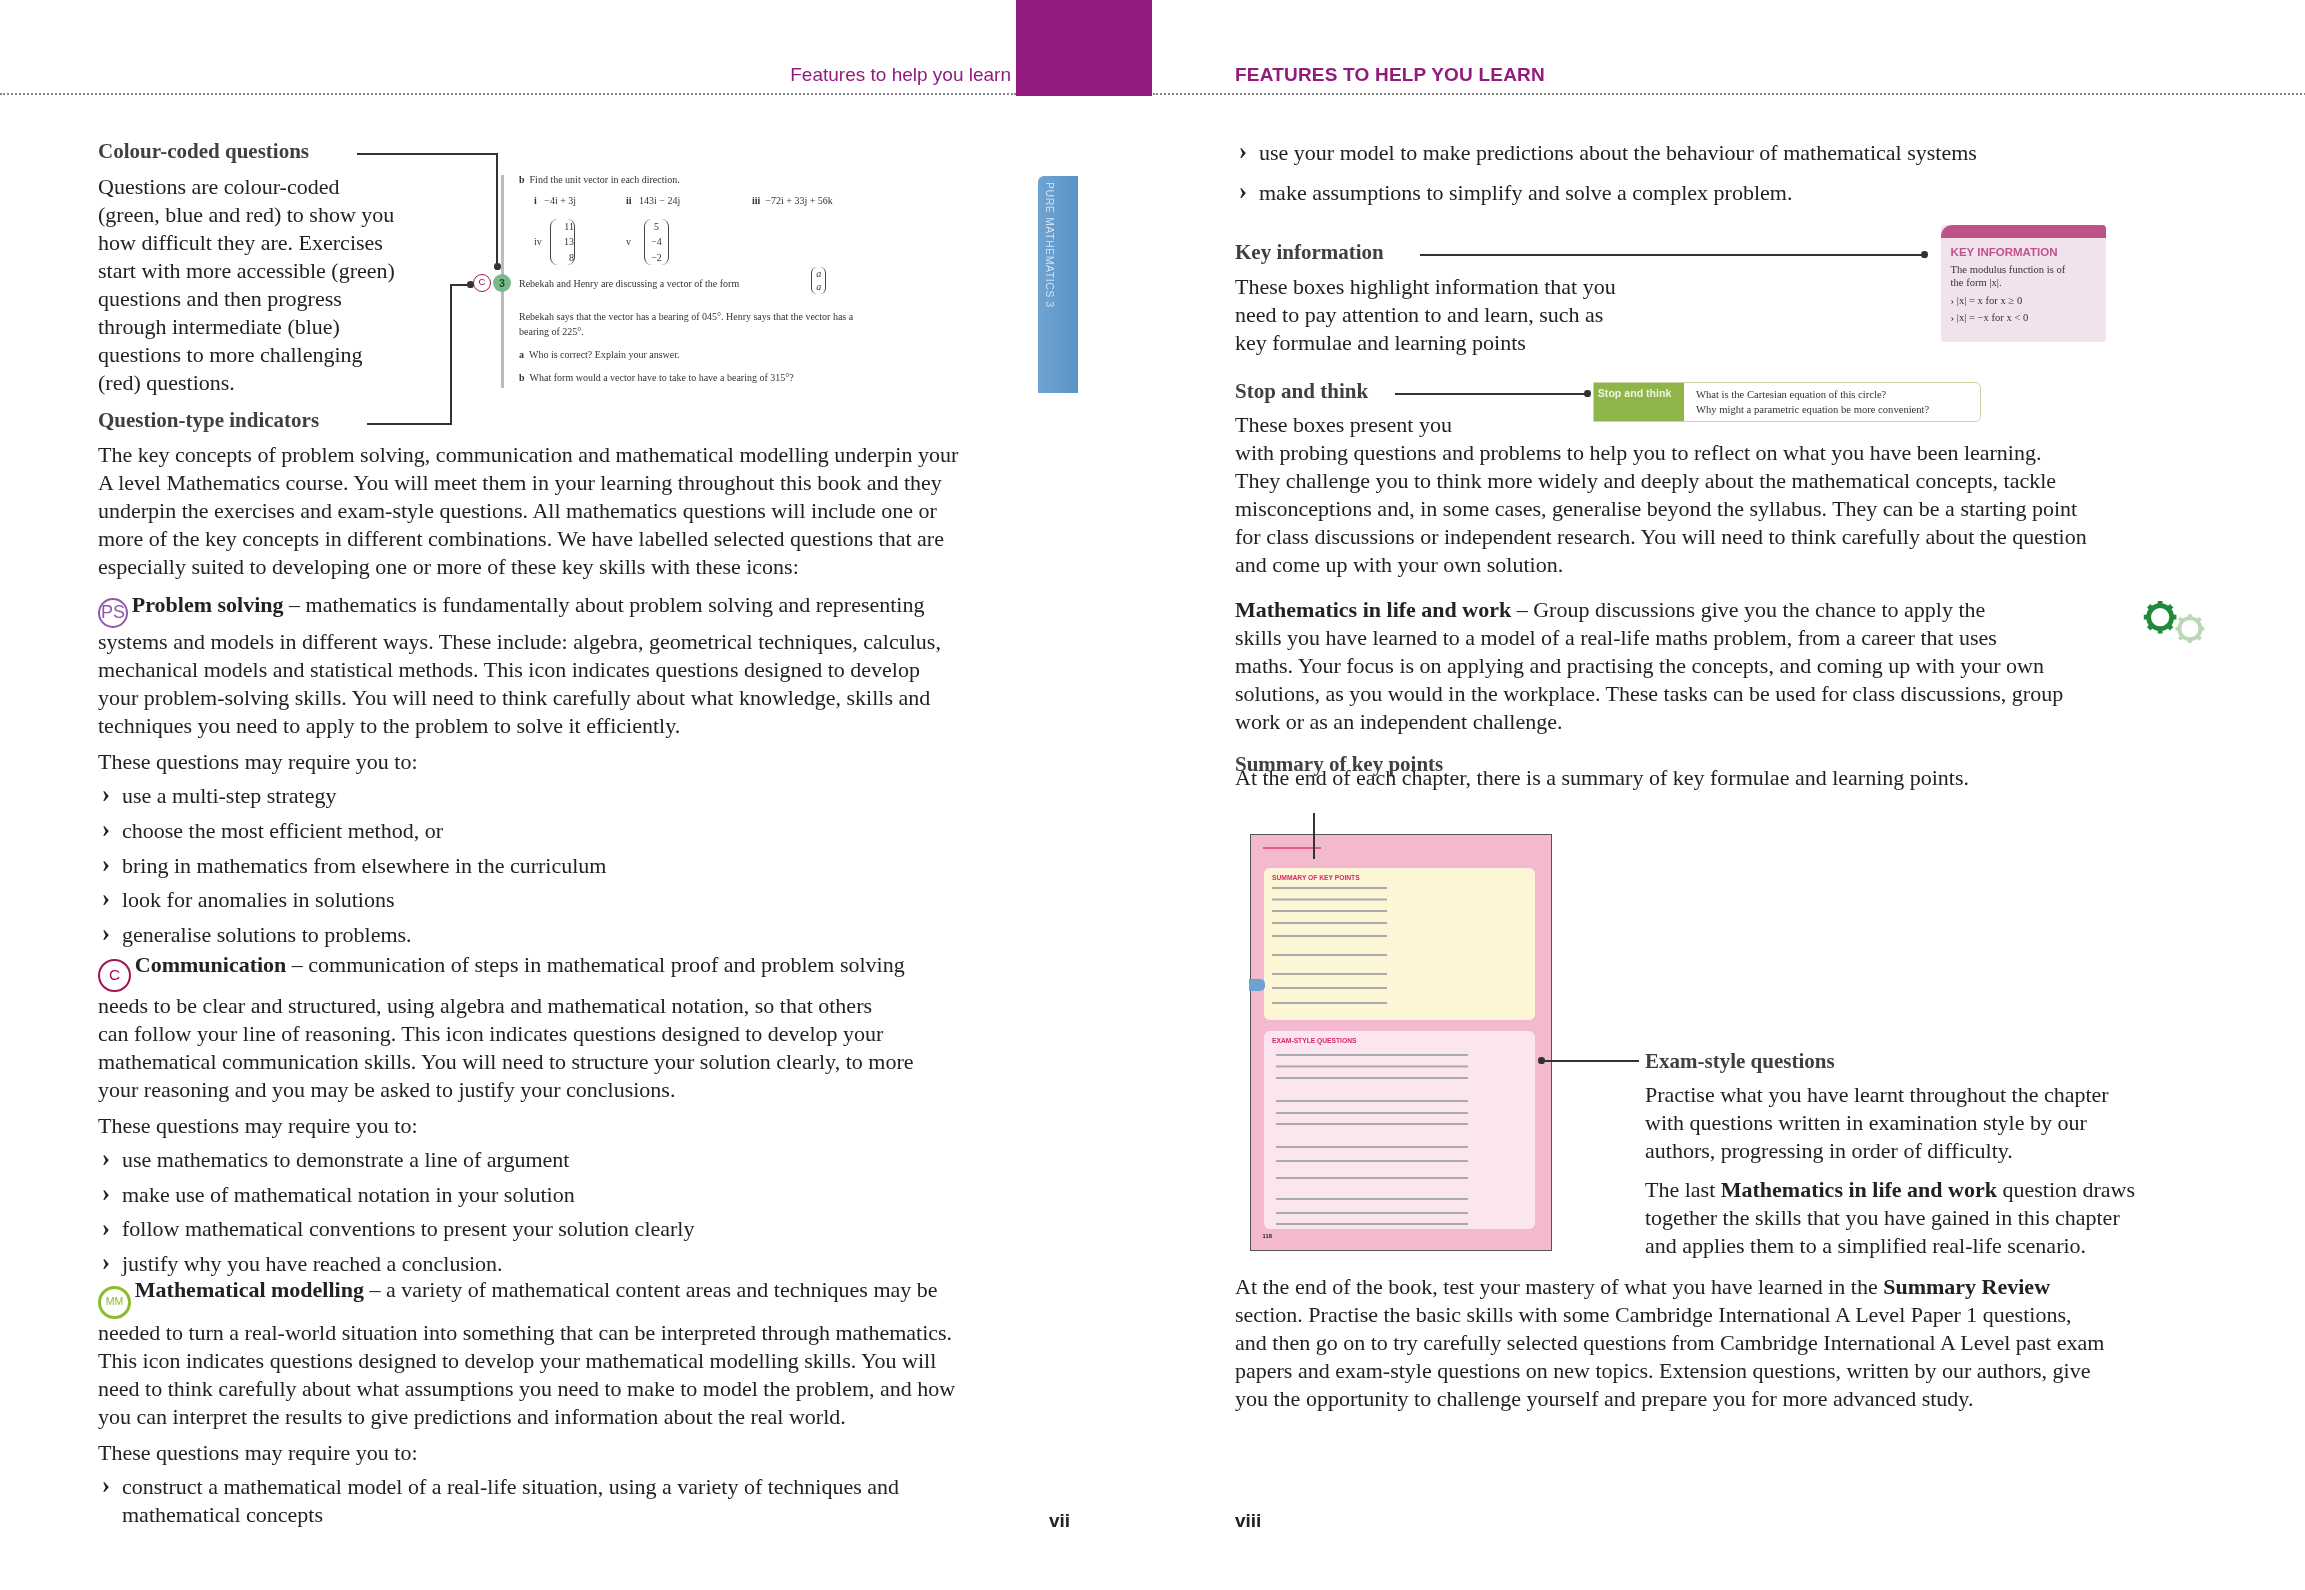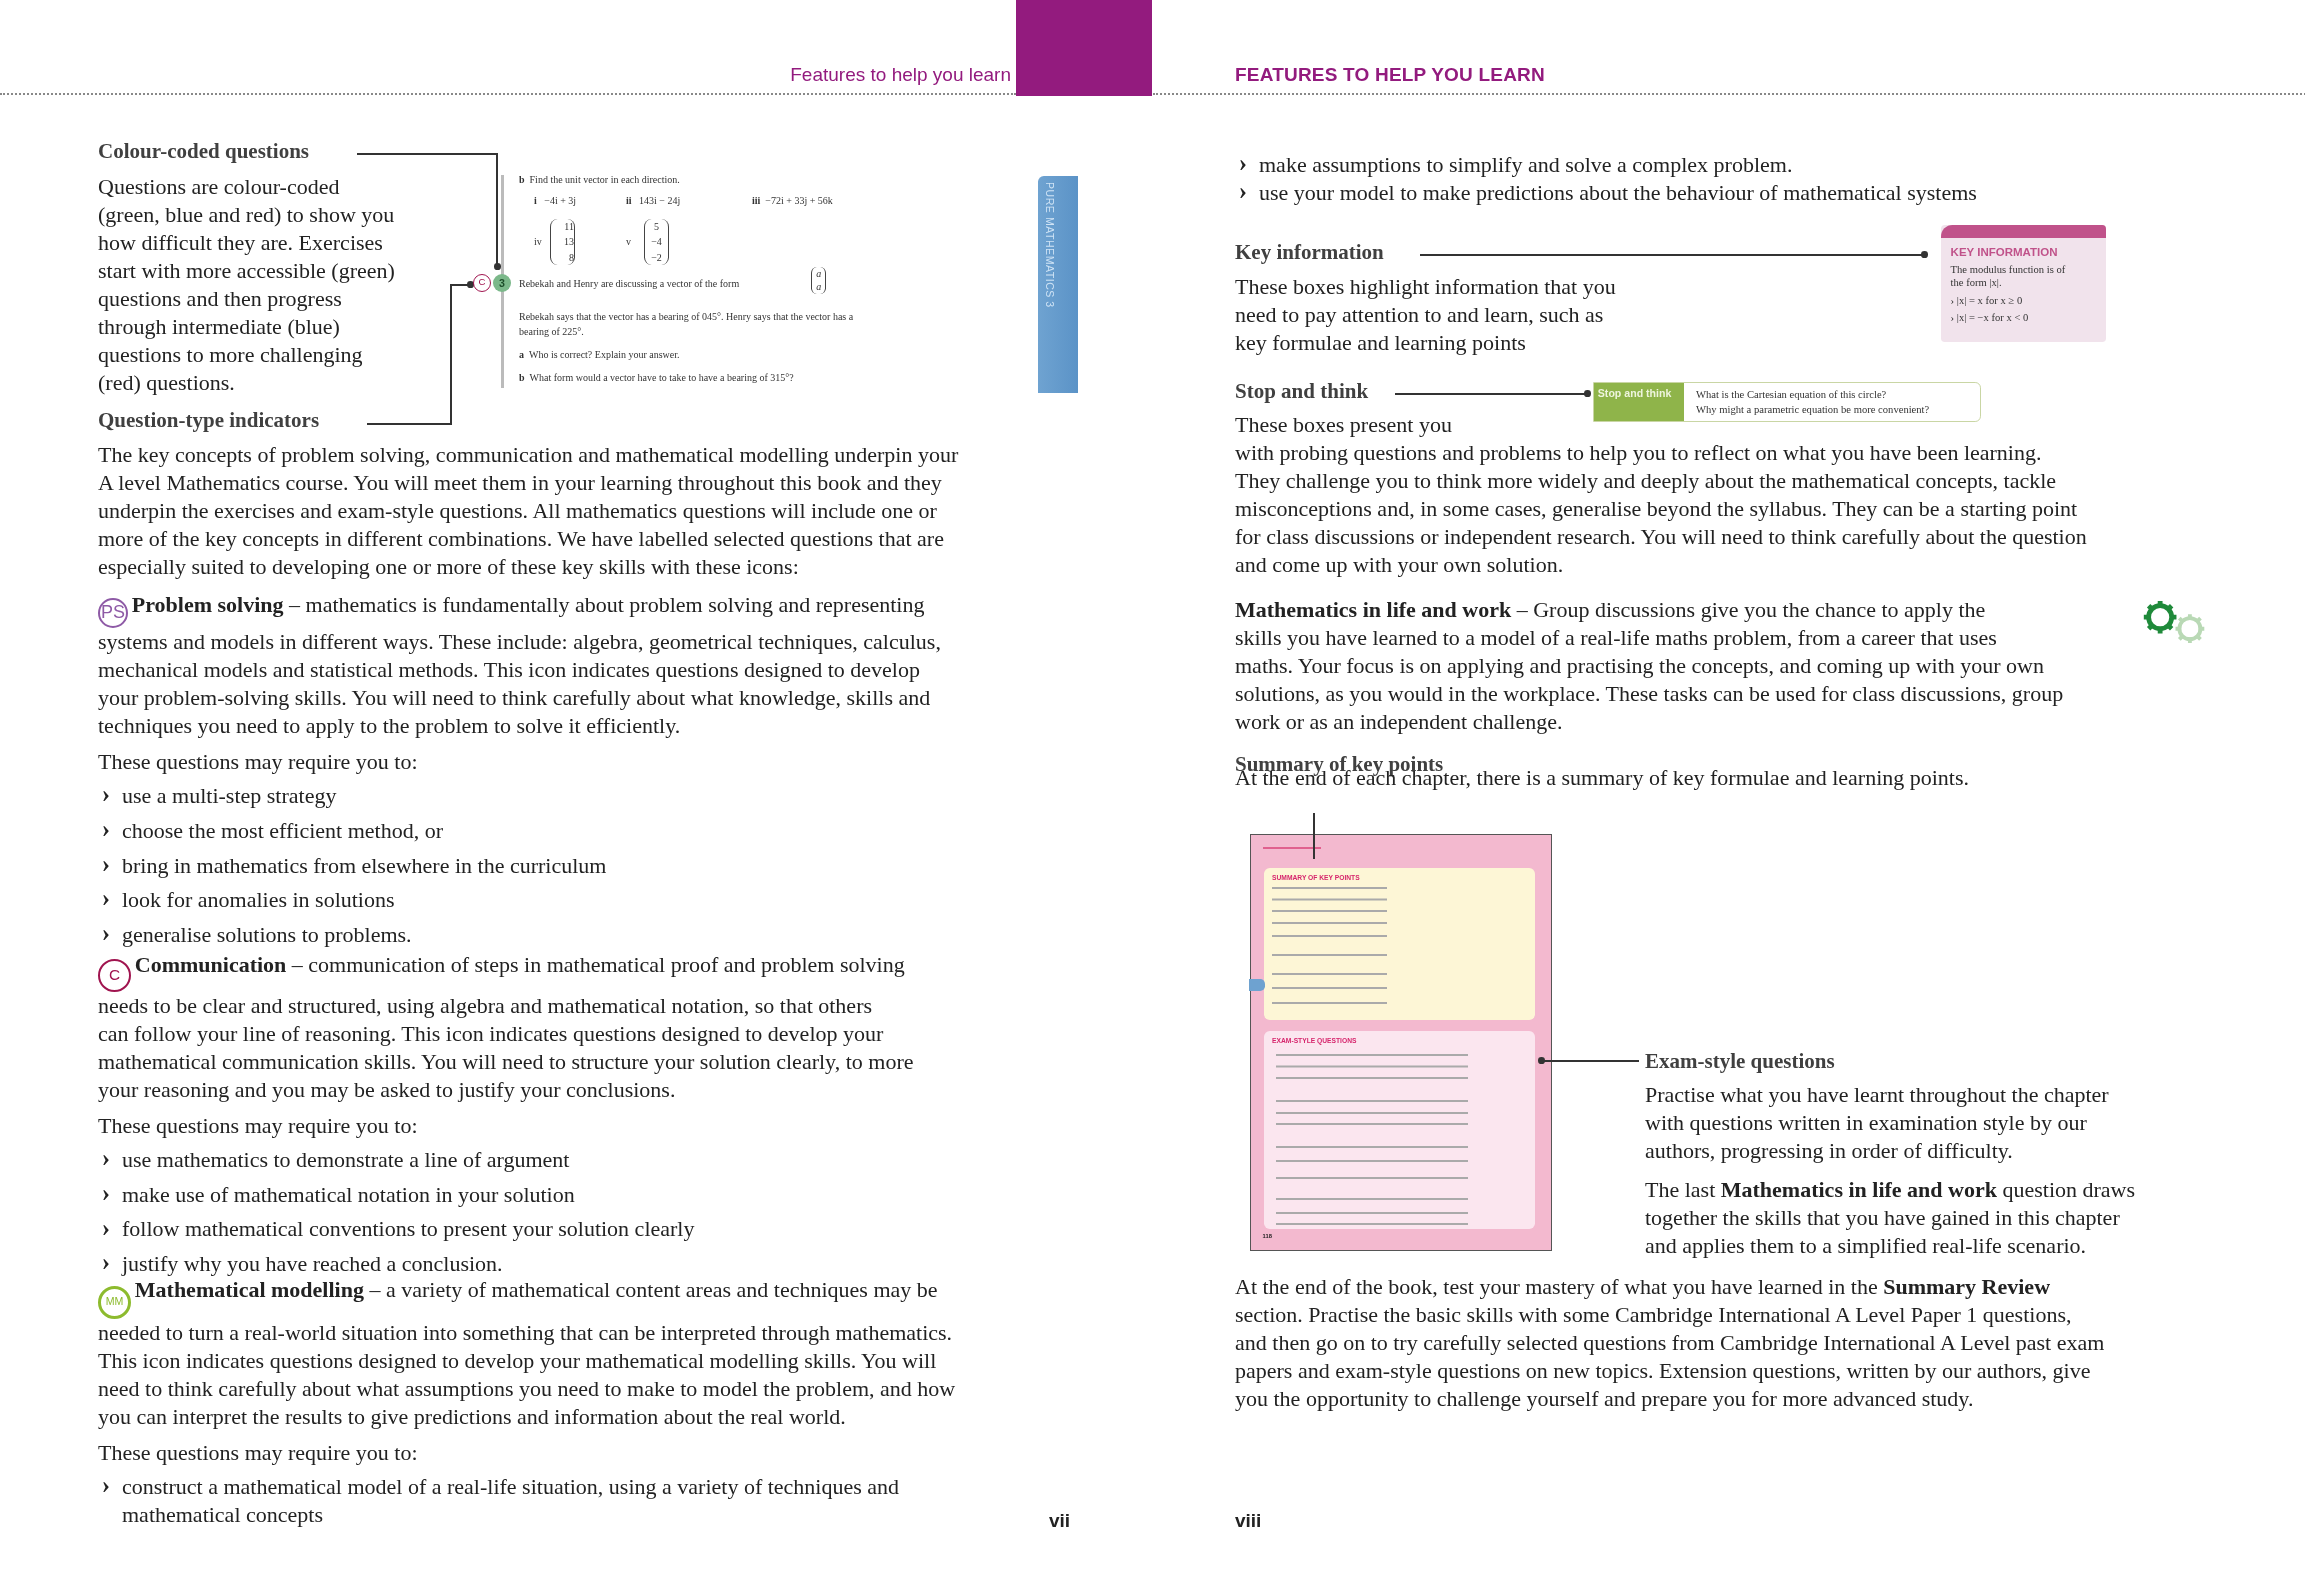--- a/index.html
+++ b/index.html
@@ -125,22 +125,22 @@
     <div>need to think carefully about what assumptions you need to make to model the problem, and how</div>
     <div>you can interpret the results to give predictions and information about the real world.</div>
     <div style="margin-top:8.6px">These questions may require you to:</div>
     <div class="bul" style="margin-top:5.8px"><span>construct a mathematical model of a real-life situation, using a variety of techniques and</span><br><span>mathematical concepts</span></div>
   </div>
   <div class="abs pagenum" style="left:1049px;top:1510px">vii</div>
 </div>
 
 <div>
   <div class="abs p" style="left:1235px;top:139px;width:999px">
+    <div class="bul">use your model to make predictions about the behaviour of mathematical systems</div>
     <div class="bul" style="margin-top:11.5px">make assumptions to simplify and solve a complex problem.</div>
-    <div class="bul">use your model to make predictions about the behaviour of mathematical systems</div>
   </div>
 
   <div class="abs h3" style="left:1235px;top:240px">Key information</div>
   <div class="abs line" style="left:1420px;top:254px;width:504px;height:1.9px"></div>
   <div class="abs dot" style="left:1921px;top:251px"></div>
   <div class="abs p" style="left:1235px;top:273px;width:500px">
     <div>These boxes highlight information that you</div>
     <div>need to pay attention to and learn, such as</div>
     <div>key formulae and learning points</div>
   </div>

